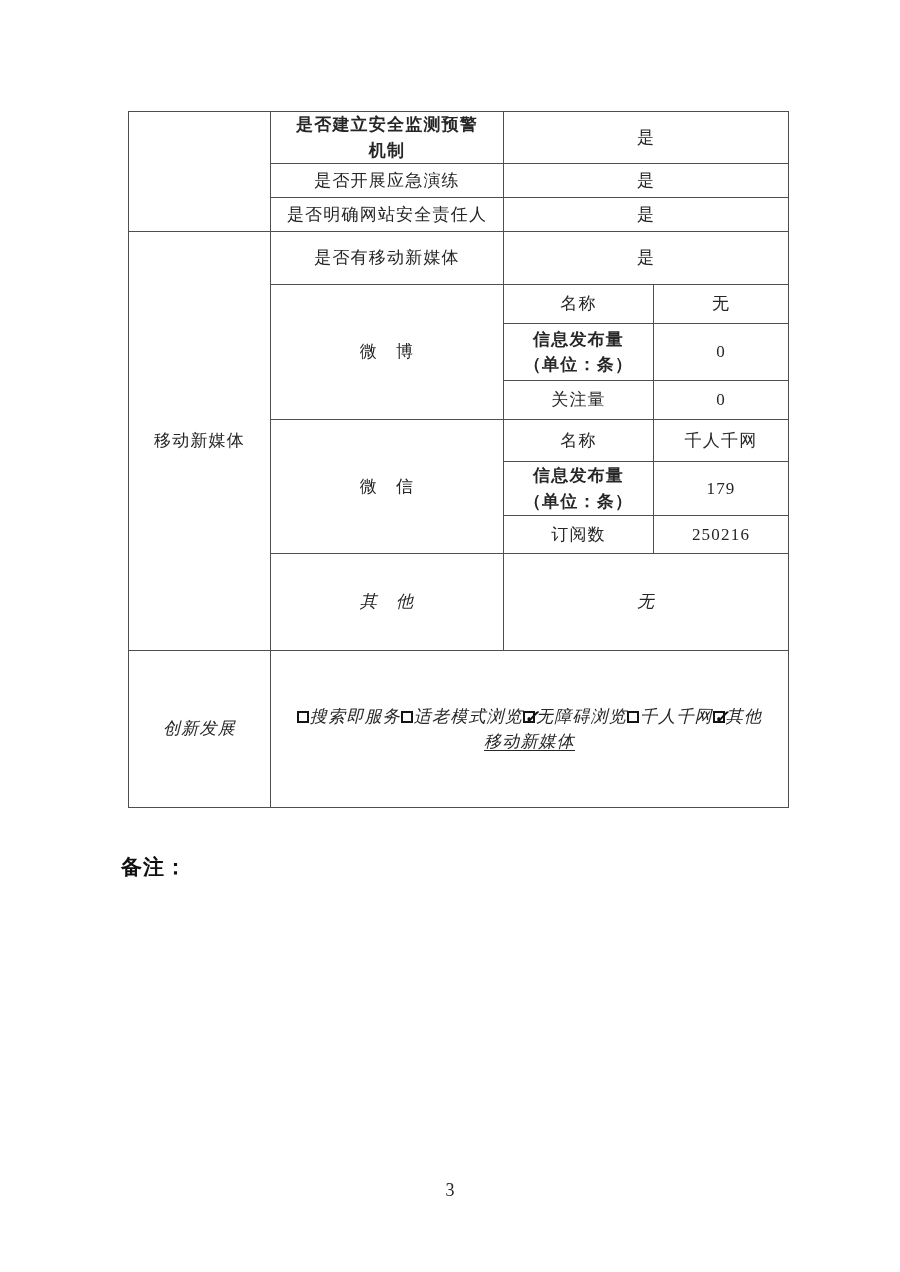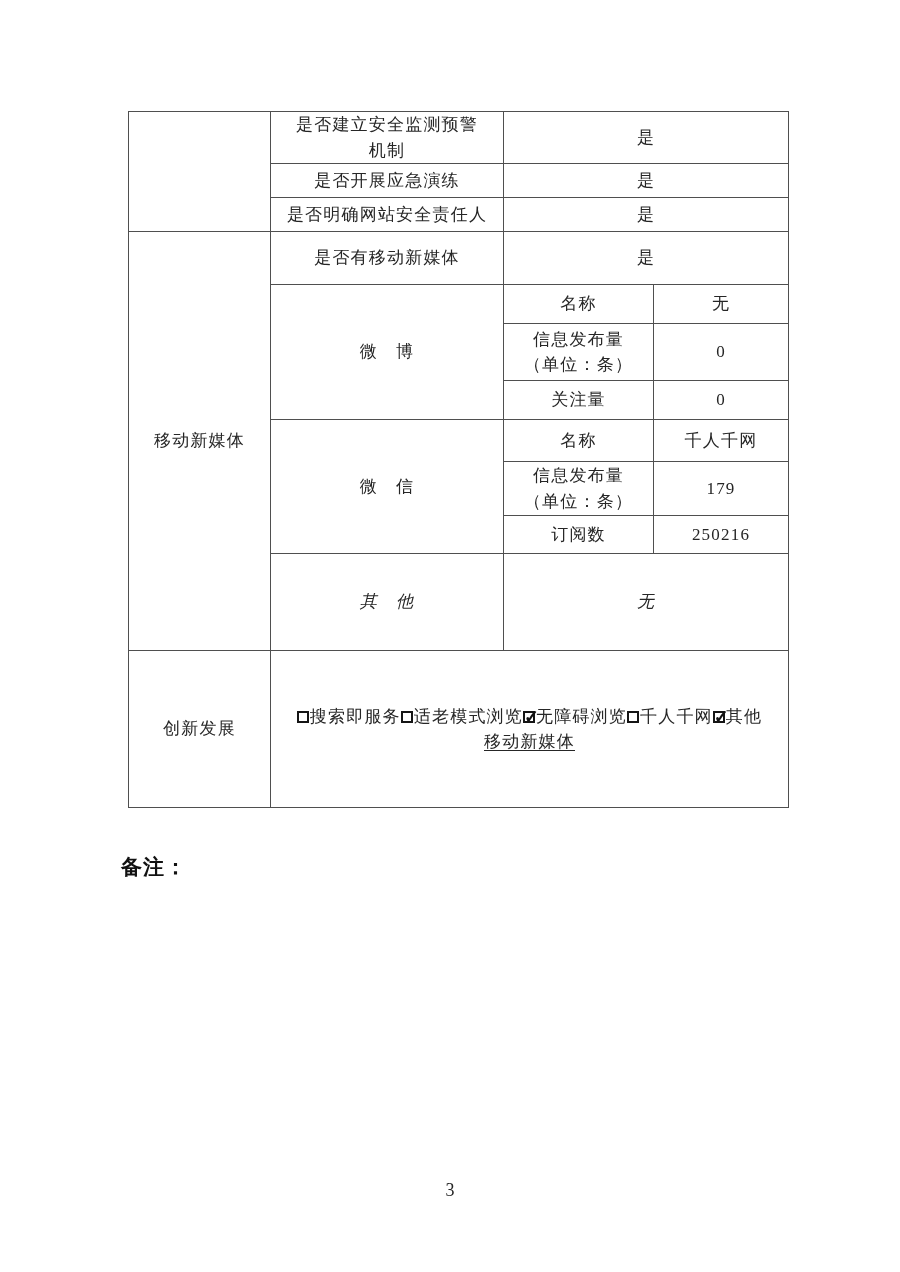--- a/index.html
+++ b/index.html
@@ -38,21 +38,21 @@
   td.num { letter-spacing: 0.5px; }
   tr.rh51 { height: 51px; }
   tr.rh34 { height: 34px; }
   tr.rh53 { height: 53px; }
   tr.rh39 { height: 39px; }
   tr.rh57 { height: 57px; }
   tr.rh42 { height: 42px; }
   tr.rh54 { height: 54px; }
   tr.rh38 { height: 38px; }
   tr.rh97 { height: 97px; font-style: italic; }
-  tr.rh157 { height: 157px; }
+  tr.rh157 { height: 157px; font-style: italic; }
   td.innovation-cell {
     text-align: left;
     padding-left: 26px;
     padding-right: 10px;
     line-height: 1.62;
   }
   .cb {
     display: inline-block;
     width: 12px;
     height: 12px;
@@ -83,21 +83,21 @@
   }
   .page-number {
     position: absolute;
     left: 0;
     top: 1180px;
     width: 900px;
     text-align: center;
     font-size: 18px;
     color: #262626;
   }
-  .two-line span { display: block; }
+  .two-line span { display: block; font-weight: bold; }
 </style>
 </head>
 <body>
 
 <div class="sheet">
 
   <div class="table-anchor">
     <table class="report">
       <colgroup>
         <col style="width:142px">

